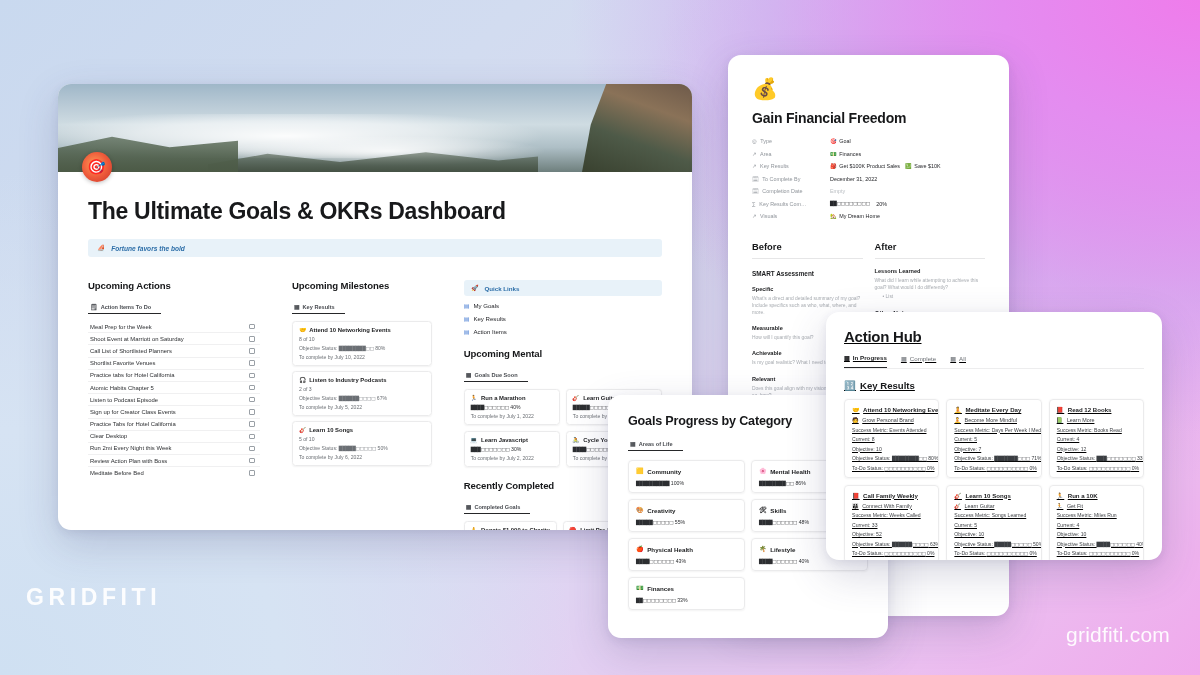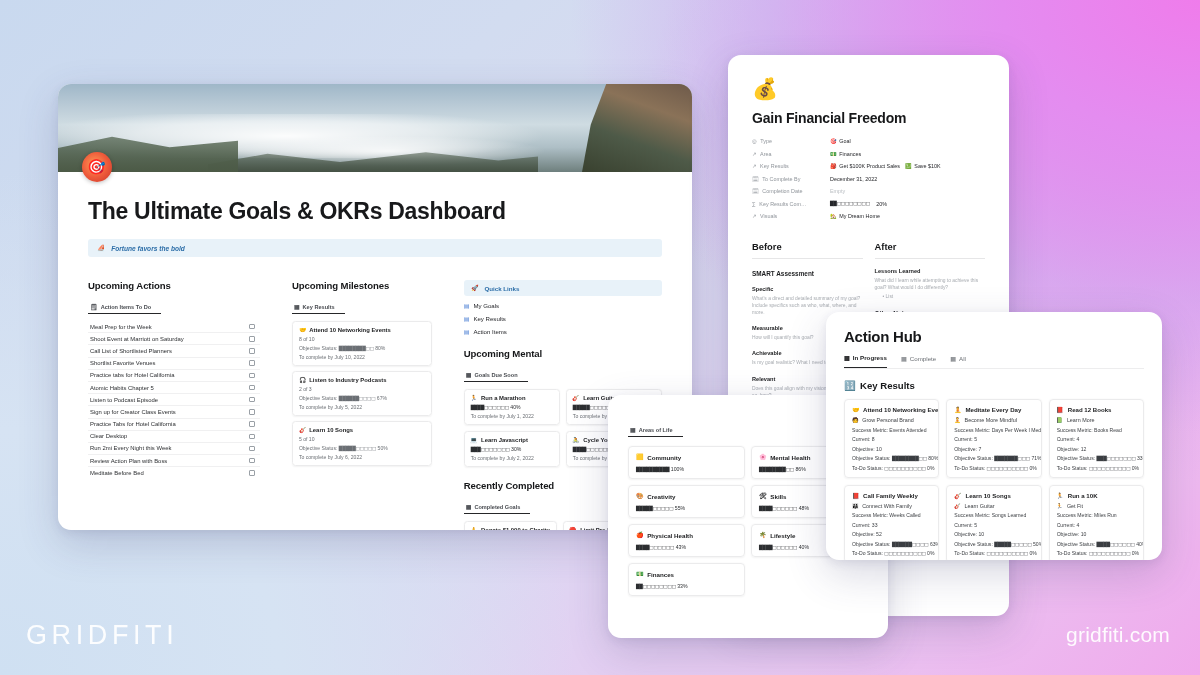--- a/index.html
+++ b/index.html
@@ -9,22 +9,22 @@
     background:
       radial-gradient(ellipse 900px 620px at 100% 0%, #ef7ceb 0%, #e48cf0 22%, rgba(205,160,240,0.55) 48%, rgba(200,200,240,0) 70%),
       radial-gradient(ellipse 700px 520px at 96% 16%, rgba(243,110,224,0.75) 0%, rgba(226,140,235,0.30) 45%, rgba(226,140,235,0) 72%),
       radial-gradient(ellipse 800px 700px at 0% 100%, #cfe0f2 0%, #d6e3f3 35%, rgba(214,227,243,0) 72%),
       linear-gradient(135deg, #c9d9ef 0%, #d2dcf0 28%, #dcd8f2 55%, #e9c8f2 78%, #f0a9ec 100%);
     position: relative;
   }
 
   
   .wm-left {
-    position: absolute; left: 26px; top: 620px;
-    font-size: 27px; font-weight: 400; letter-spacing: 4.6px;
+    position: absolute; left: 26px; top: 584px;
+    font-size: 23px; font-weight: 700; letter-spacing: 4.6px;
     color: rgba(255,255,255,0.93);
   }
   .wm-right {
     position: absolute; right: 30px; top: 623px;
     font-size: 21px; font-weight: 400; letter-spacing: .2px;
     color: rgba(255,255,255,0.93);
   }
 
   
   .panel { position: absolute; background: #fff; border-radius: 13px; overflow: hidden; }
@@ -138,21 +138,21 @@
   .gp-title { font-size: 12.6px; font-weight: 700; color: #17181a; letter-spacing: -.2px; }
   .cat-card {
     border: .7px solid #ebebec; border-radius: 4px; padding: 6px 7px;
     box-shadow: 0 .5px 2px rgba(0,0,0,.05);
   }
   .cat-t { font-size: 6.2px; font-weight: 700; color: #1c1d1f; display: flex; gap: 3.5px; align-items: center; }
   .cat-b { font-size: 5.2px; color: #2c2e31; margin-top: 5px; }
 
   
   #action-hub { left: 826px; top: 312px; width: 336px; height: 248px; }
-  .ah-pad { padding: 16px 18px 0 18px; }
+  .ah-pad { padding: 16px 18px 0 18px; text-decoration: underline; }
   .ah-title { font-size: 15px; font-weight: 700; color: #17181a; letter-spacing: -.25px; }
   .ah-tabs { display: flex; gap: 14px; margin-top: 9px; border-bottom: .6px solid #ededee; }
   .ah-tab { font-size: 6.2px; color: #6b6f74; display: flex; gap: 3px; align-items: center; padding-bottom: 6px; }
   .ah-tab.active { color: #1c1d1f; font-weight: 700; border-bottom: 1.6px solid #262729; }
   .ah-sec { display: flex; gap: 4px; align-items: center; font-size: 9.6px; font-weight: 700; color: #17181a; margin-top: 11px; }
   .kr-grid { display: grid; grid-template-columns: repeat(3, 1fr); gap: 7px; margin-top: 8px; }
   .kr-card {
     border: .7px solid #ebebec; border-radius: 4px; padding: 6px 7px;
     box-shadow: 0 .5px 2px rgba(0,0,0,.05); overflow: hidden;
   }
@@ -448,20 +448,21 @@
         <div class="muted">What did I learn while attempting to achieve this goal? What would I do differently?</div>
         <div class="bullet">• <span>List</span></div>
         <div class="sub-h">Other Notes</div>
       </div>
     </div>
   </div>
 </div>
 
 <div class="panel shadow-lg" id="goals-progress">
   <div class="gp-pad">
+    <div class="gp-title">Goals Progress by Category</div>
     <div class="db-tab">
       <span class="gl">▦</span>
       <span>Areas of Life</span>
     </div>
     <div class="grid2" id="cat-cards" style="margin-top:9px">
         <div class="cat-card">
        <div class="cat-t">
          <span>🟨</span>Community</div>
        <div class="cat-b">
          <span class="bars">██████████</span> 100%</div>

